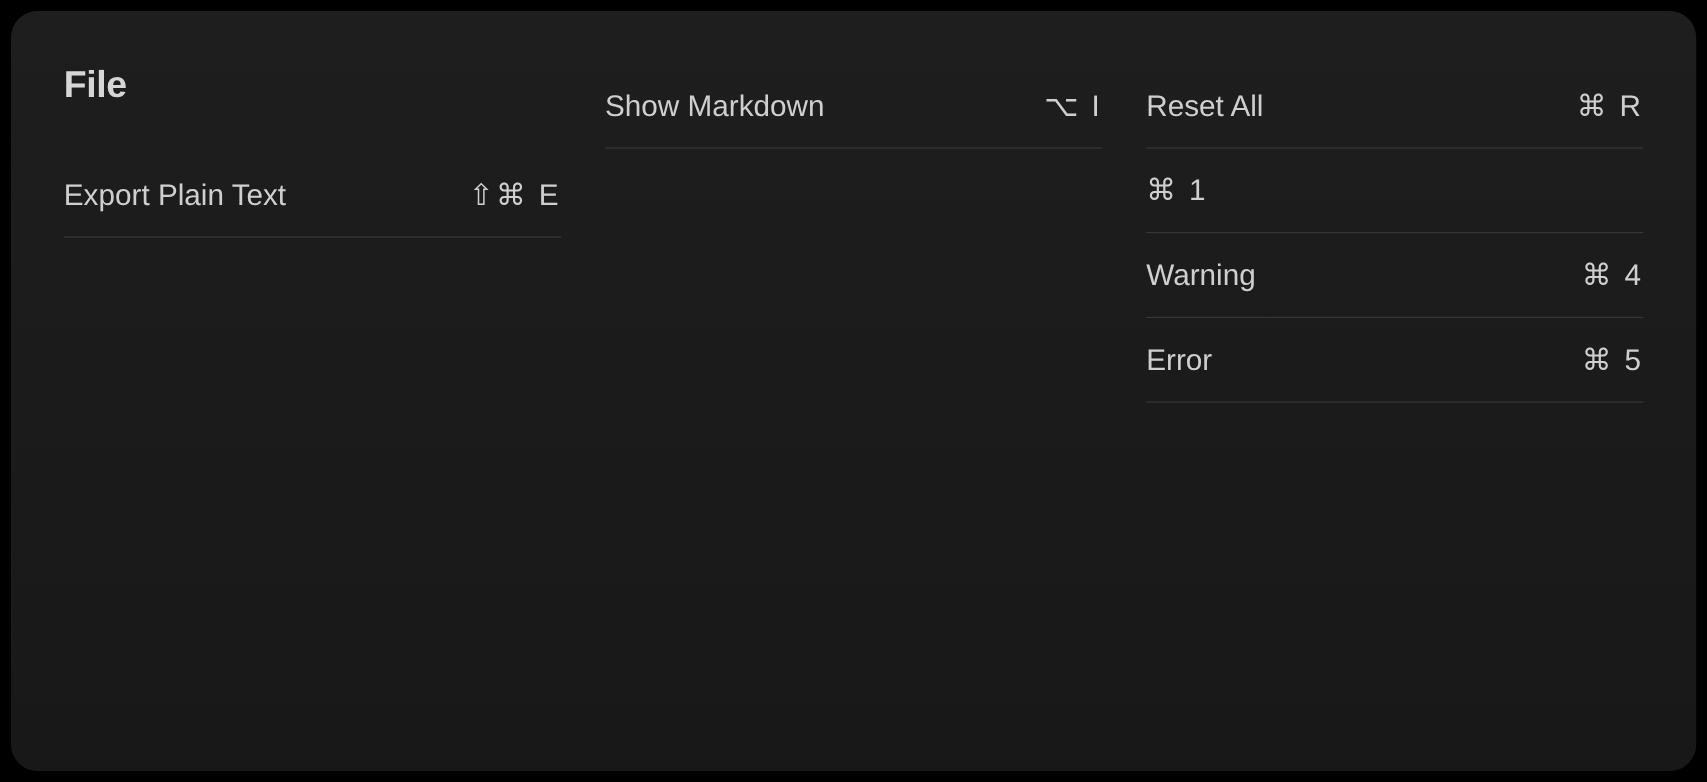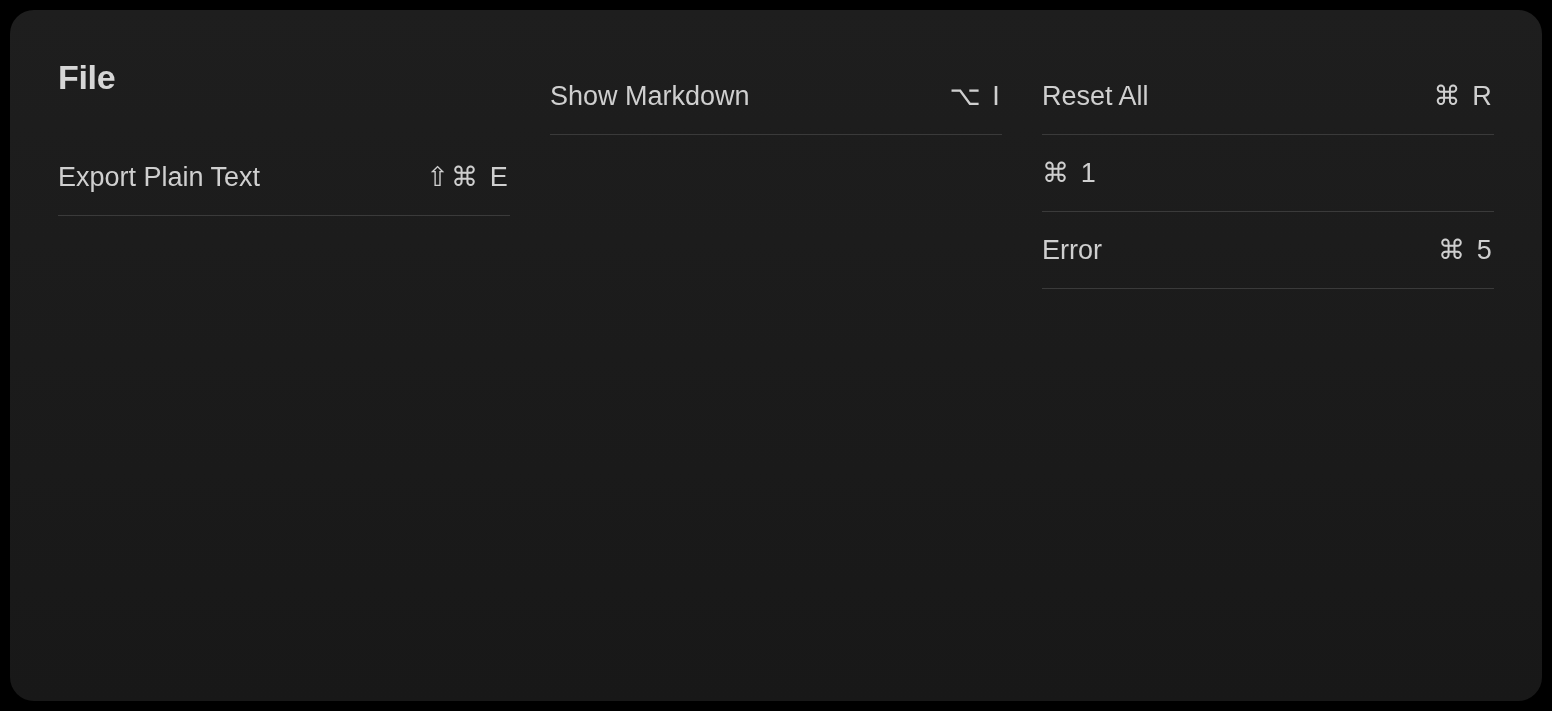--- a/index.html
+++ b/index.html
@@ -84,18 +84,22 @@
   <div class="column">
 
     <div class="item">
       <span class="item-label">Reset All</span>
       <span class="shortcut">⌘ R</span>
     </div>
     <div class="item">
       <span class="shortcut">⌘ 1</span>
     </div>
     <div class="item">
+      <span class="item-label">Warning</span>
+      <span class="shortcut">⌘ 4</span>
+    </div>
+    <div class="item">
       <span class="item-label">Error</span>
       <span class="shortcut">⌘ 5</span>
     </div>
   </div>
 
 </div>
 
 </body></html>

